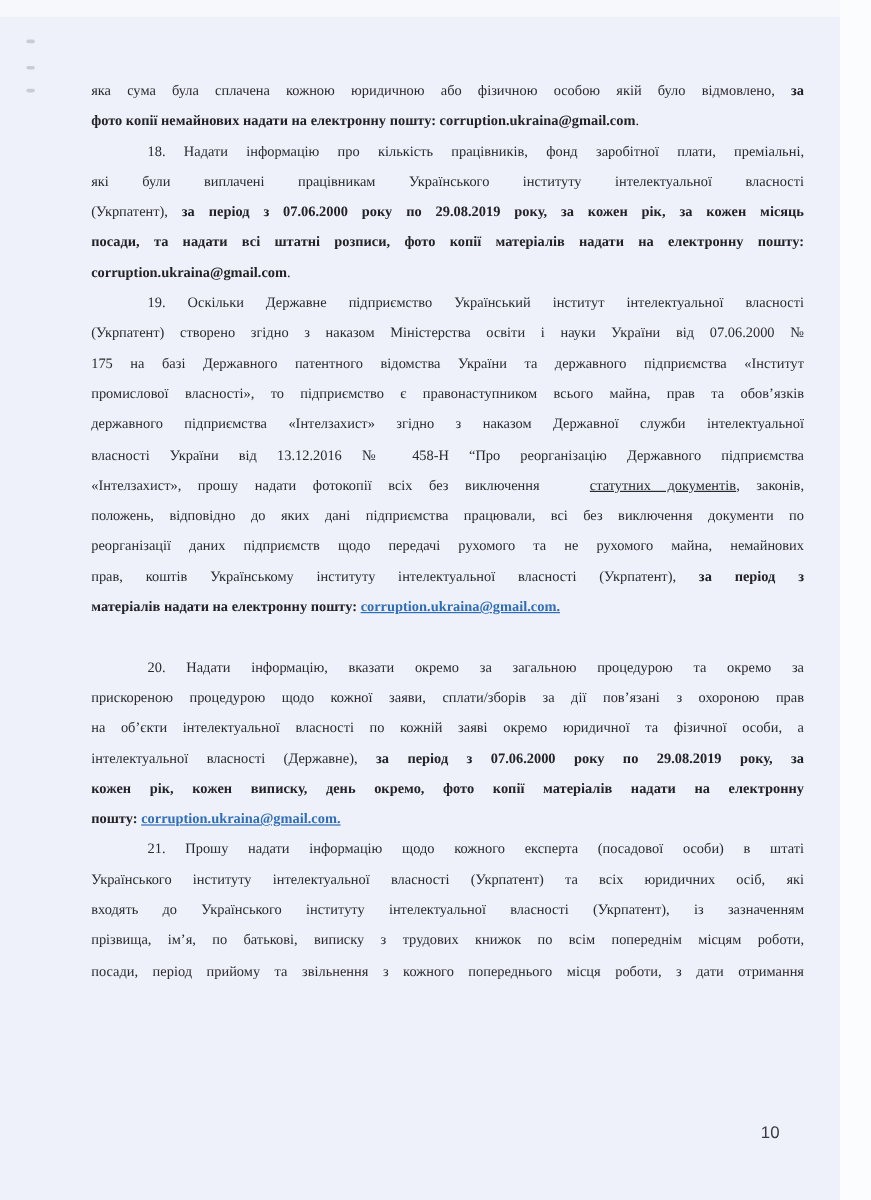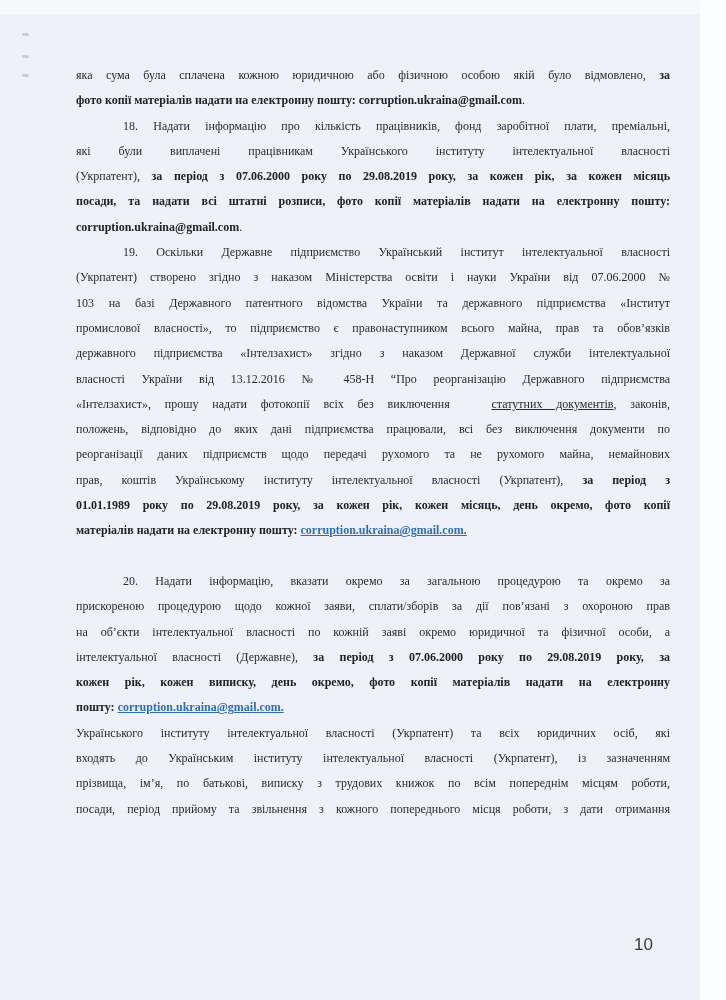--- a/index.html
+++ b/index.html
@@ -35,70 +35,70 @@
     text-align-last: justify; height: 25.3px; overflow: visible;
   }
   .line.last { text-align-last: left; }
   .indent { text-indent: 47px; }
   b { font-weight: bold; color: #232327; }
   .link { color: #2f6db7; text-decoration: underline; font-weight: bold; }
   .ul { text-decoration: underline; margin-left: 28px; }
   .gap { height: 25.3px; display: block; }
   .page-number {
     position: absolute; left: 634px; top: 935px;
-    font-family: "Liberation Sans", sans-serif; font-size: 17px; color: #3a3a40;
+    font-family: "Liberation Sans", sans-serif; font-size: 14px; color: #3a3a40;
   }
 </style>
 </head>
 <body>
 
 <div class="page">
   <div class="top-strip"></div>
   <span class="punch" style="top:33px"></span>
   <span class="punch" style="top:55px"></span>
   <span class="punch" style="top:74px"></span>
 
   <div class="text" id="doc-text">
       <div>
         <span class="line"><span>яка сума була сплачена кожною юридичною або фізичною особою якій було відмовлено, </span><b>за</b></span>
-        <span class="line last"><b>фото копії матеріалів надати на електронну пошту: corruption.ukraina@gmail.com</b><span>.</span></span>
+        <span class="line last"><b>фото копії немайнових надати на електронну пошту: corruption.ukraina@gmail.com</b><span>.</span></span>
       </div>
       <div>
         <span class="line indent"><span>18. Надати інформацію про кількість працівників, фонд заробітної плати, преміальні,</span></span>
         <span class="line"><span>які були виплачені працівникам Українського інституту інтелектуальної власності</span></span>
         <span class="line"><span>(Укрпатент), </span><b>за період з 07.06.2000 року по 29.08.2019 року, за кожен рік, за кожен місяць</b></span>
         <span class="line"><b>посади, та надати всі штатні розписи, фото копії матеріалів надати на електронну пошту:</b></span>
         <span class="line last"><b>corruption.ukraina@gmail.com</b><span>.</span></span>
       </div>
       <div>
         <span class="line indent"><span>19. Оскільки Державне підприємство Український інститут інтелектуальної власності</span></span>
         <span class="line"><span>(Укрпатент) створено згідно з наказом Міністерства освіти і науки України від 07.06.2000 №</span></span>
-        <span class="line"><span>103 на базі Державного патентного відомства України та державного підприємства «Інститут</span></span>
+        <span class="line"><span>175 на базі Державного патентного відомства України та державного підприємства «Інститут</span></span>
         <span class="line"><span>промислової власності», то підприємство є правонаступником всього майна, прав та обов’язків</span></span>
         <span class="line"><span>державного підприємства «Інтелзахист» згідно з наказом Державної служби інтелектуальної</span></span>
         <span class="line"><span>власності України від 13.12.2016 № 458-Н “Про реорганізацію Державного підприємства</span></span>
         <span class="line"><span>«Інтелзахист», прошу надати фотокопії всіх без виключення </span><span class="ul">статутних документів</span><span>, законів,</span></span>
         <span class="line"><span>положень, відповідно до яких дані підприємства працювали, всі без виключення документи по</span></span>
         <span class="line"><span>реорганізації даних підприємств щодо передачі рухомого та не рухомого майна, немайнових</span></span>
         <span class="line"><span>прав, коштів Українському інституту інтелектуальної власності (Укрпатент), </span><b>за період з</b></span>
-        <span class="line"><b>01.01.1989 року по 29.08.2019 року, за кожен рік, кожен місяць, день окремо, фото копії</b></span>
         <span class="line last"><b>матеріалів надати на електронну пошту: </b><a class="link">corruption.ukraina@gmail.com.</a></span>
       </div>
       <span class="gap"></span>
       <div>
         <span class="line indent"><span>20. Надати інформацію, вказати окремо за загальною процедурою та окремо за</span></span>
         <span class="line"><span>прискореною процедурою щодо кожної заяви, сплати/зборів за дії пов’язані з охороною прав</span></span>
         <span class="line"><span>на об’єкти інтелектуальної власності по кожній заяві окремо юридичної та фізичної особи, а</span></span>
         <span class="line"><span>інтелектуальної власності (Державне), </span><b>за період з 07.06.2000 року по 29.08.2019 року, за</b></span>
         <span class="line"><b>кожен рік, кожен виписку, день окремо, фото копії матеріалів надати на електронну</b></span>
         <span class="line last"><b>пошту: </b><a class="link">corruption.ukraina@gmail.com.</a></span>
       </div>
       <div>
+        <span class="line indent"><span>21. Прошу надати інформацію щодо кожного експерта (посадової особи) в штаті</span></span>
         <span class="line"><span>Українського інституту інтелектуальної власності (Укрпатент) та всіх юридичних осіб, які</span></span>
-        <span class="line"><span>входять до Українським інституту інтелектуальної власності (Укрпатент), із зазначенням</span></span>
+        <span class="line"><span>входять до Українського інституту інтелектуальної власності (Укрпатент), із зазначенням</span></span>
         <span class="line"><span>прізвища, ім’я, по батькові, виписку з трудових книжок по всім попереднім місцям роботи,</span></span>
         <span class="line"><span>посади, період прийому та звільнення з кожного попереднього місця роботи, з дати отримання</span></span>
       </div>
     </div>
 
   <div class="page-number">10</div>
 </div>
 <div class="page-edge"></div>
 
 </body></html>

